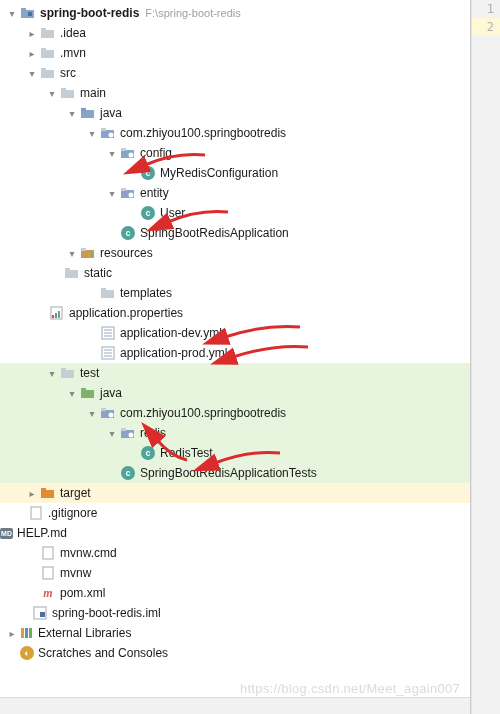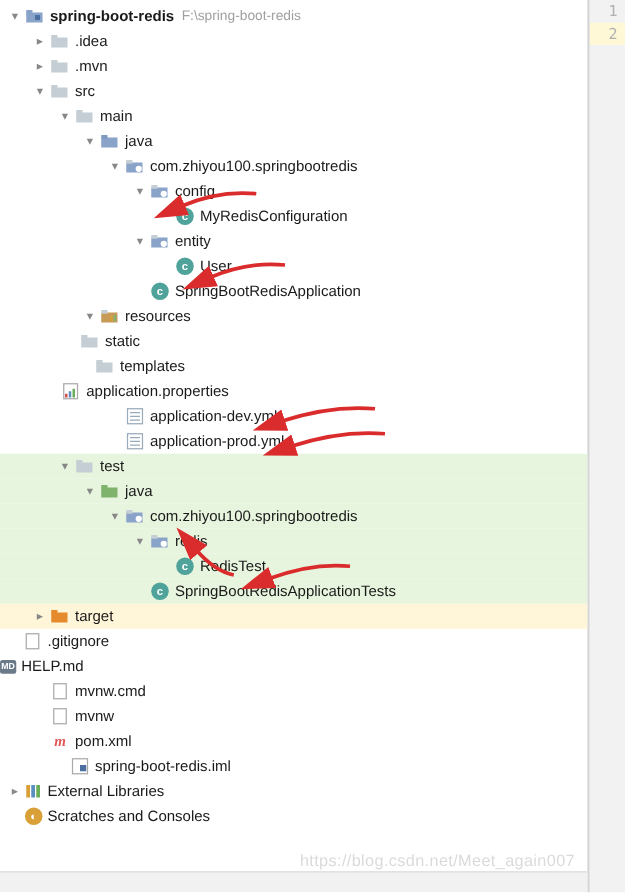--- a/index.html
+++ b/index.html
@@ -227,21 +227,21 @@
     <div class="row" style="padding-left:64px">
       <span class="ic folder">
           <svg width="16" height="14">
             <rect x="1" y="4" width="13" height="8" fill="#c4ced4"></rect>
             <rect x="1" y="2" width="5" height="3" fill="#c4ced4"></rect>
           </svg>
         </span>
       <span class="lbl">static</span>
     </div>
 
-    <div class="row" style="padding-left:76px">
+    <div class="row" style="padding-left:100px">
       <span class="ic folder">
           <svg width="16" height="14">
             <rect x="1" y="4" width="13" height="8" fill="#c4ced4"></rect>
             <rect x="1" y="2" width="5" height="3" fill="#c4ced4"></rect>
           </svg>
         </span>
       <span class="lbl">templates</span>
     </div>
 
     <div class="row" style="padding-left:49px">
@@ -340,21 +340,21 @@
       <span class="arrow">▸</span>
       <span class="ic folder orange">
           <svg width="16" height="14">
             <rect x="1" y="4" width="13" height="8" fill="#e68a2e"></rect>
             <rect x="1" y="2" width="5" height="3" fill="#e68a2e"></rect>
           </svg>
         </span>
       <span class="lbl">target</span>
     </div>
 
-    <div class="row" style="padding-left:18px">
+    <div class="row" style="padding-left:28px">
       <span class="ic file">
           <svg width="12" height="14">
             <rect x="1" y="1" width="10" height="12" fill="#fff" stroke="#aaa"></rect>
           </svg>
         </span>
       <span class="lbl">.gitignore</span>
     </div>
 
     <div class="row" style="">
       <span class="ic md">MD</span>
@@ -377,21 +377,21 @@
           </svg>
         </span>
       <span class="lbl">mvnw</span>
     </div>
 
     <div class="row" style="padding-left:40px">
       <span class="ic maven">m</span>
       <span class="lbl">pom.xml</span>
     </div>
 
-    <div class="row" style="padding-left:56px">
+    <div class="row" style="padding-left:32px">
       <span class="ic file">
           <svg width="14" height="14">
             <rect x="1" y="1" width="12" height="12" fill="#fff" stroke="#aaa"></rect>
             <rect x="7" y="6" width="5" height="5" fill="#4a6fa0"></rect>
           </svg>
         </span>
       <span class="lbl">spring-boot-redis.iml</span>
     </div>
 
     <div class="row" style="padding-left:4px">

